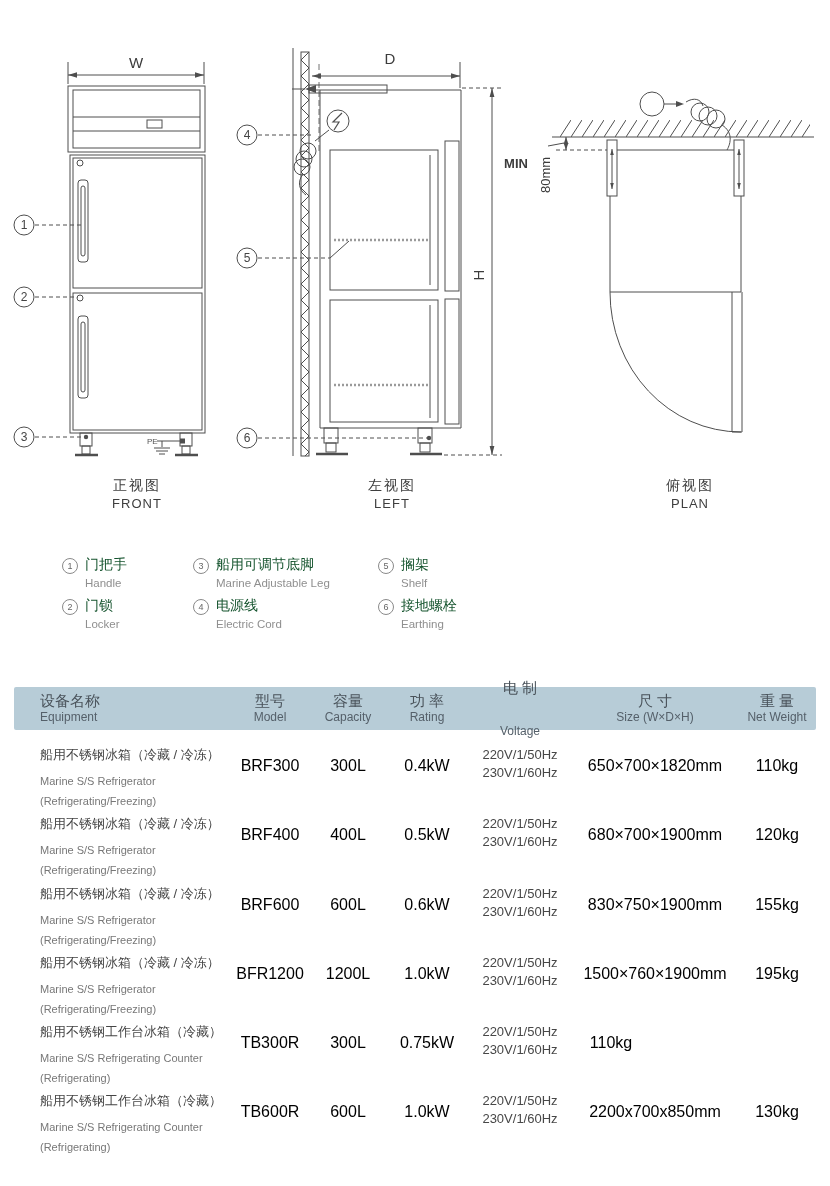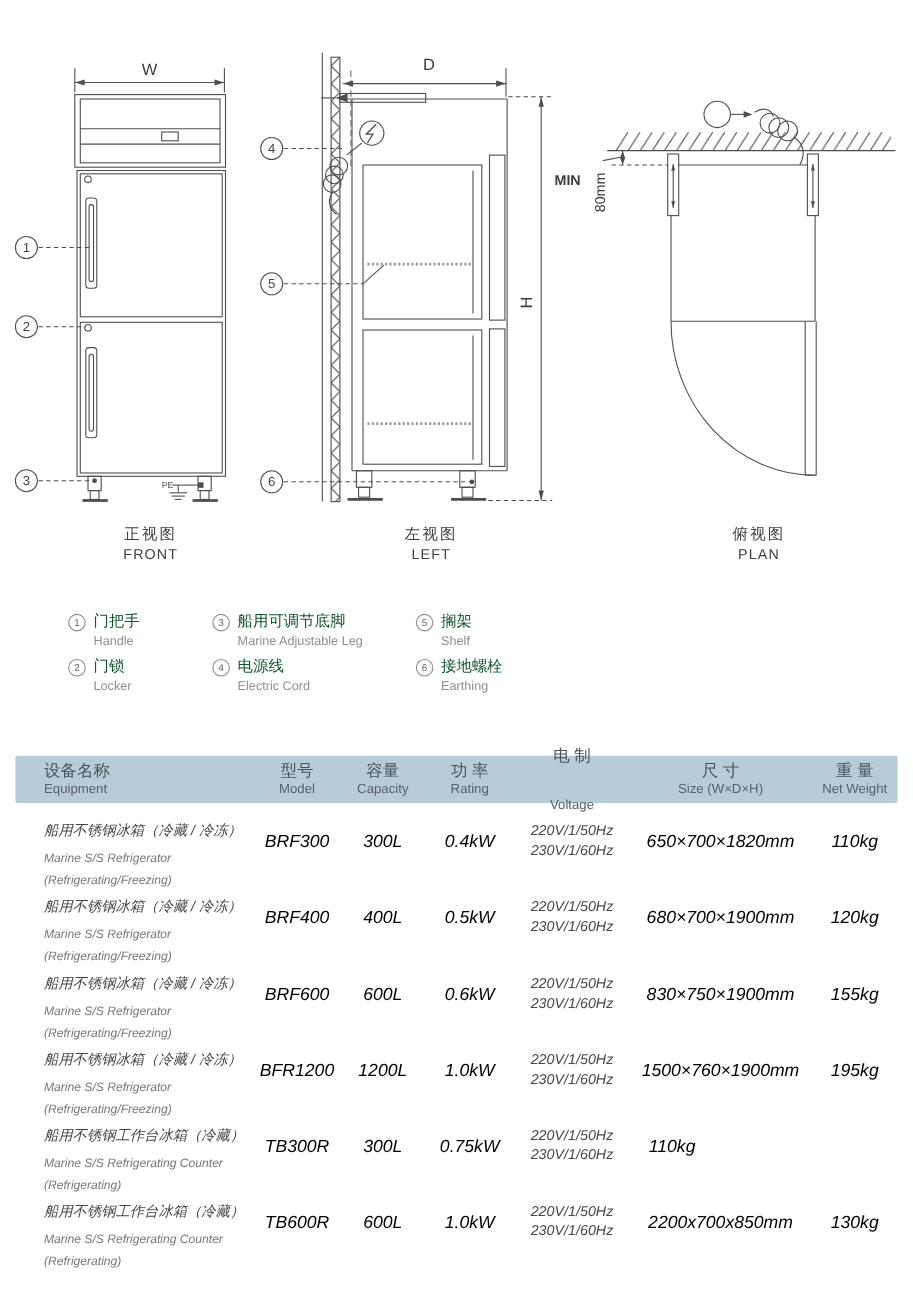--- a/index.html
+++ b/index.html
@@ -27,21 +27,21 @@
   .th-zh{font-size:15px;color:#49525a;line-height:18px;white-space:nowrap;}
   .th-en{font-size:12px;color:#55606a;line-height:15px;white-space:nowrap;}
   .c-eq{width:216px;align-items:flex-start;padding-left:26px;}
   .c-model{width:80px;}
   .c-cap{width:76px;}
   .c-rating{width:82px;}
   .c-volt{width:104px;gap:27px;}
   .c-size{width:166px;}
   .c-weight{width:78px;}
   .tbody{position:absolute;left:14px;top:730px;width:802px;}
-  .trow{display:flex;height:69.3px;box-sizing:border-box;font-style:italic;}
+  .trow{display:flex;height:69.3px;box-sizing:border-box;}
   .td{box-sizing:border-box;text-align:center;}
   .td-name{text-align:left;padding:16px 0 0 26px;}
   .nm-zh{font-size:13px;color:#454545;line-height:17px;white-space:nowrap;}
   .nm-en{font-size:11px;color:#777;line-height:14px;margin-top:11px;white-space:nowrap;}
   .nm-sub{font-size:11px;color:#777;line-height:13px;margin-top:7px;white-space:nowrap;}
   .td-val{padding-top:27px;font-size:16px;color:#000000;white-space:nowrap;}
   .td-volt{padding-top:16px;font-size:13px;color:#474747;line-height:18px;white-space:nowrap;}
 </style>
 </head>
 <body>

